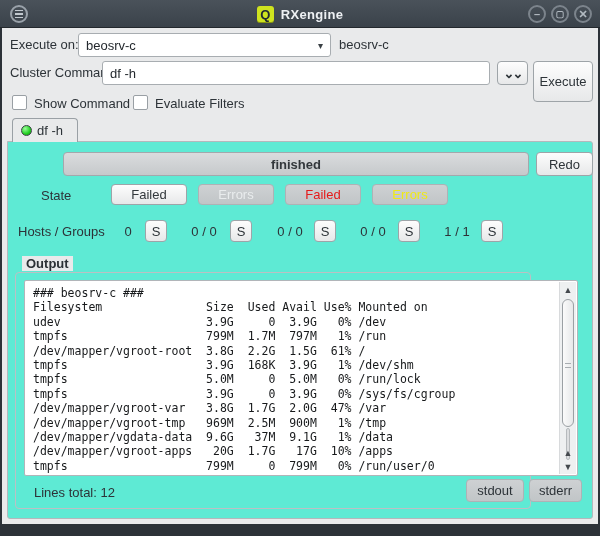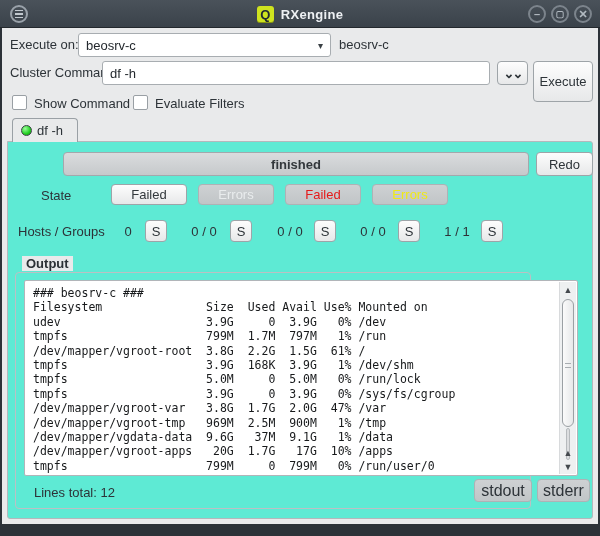--- a/index.html
+++ b/index.html
@@ -112,21 +112,21 @@
     position:absolute; left:2px; top:17px; width:12px; height:128px;
     background:linear-gradient(90deg,#fbfbfb,#e6e8e9); border:1px solid #9ba0a4;
     border-radius:6px;
   }
   .vs-grip { position:absolute; left:2px; right:2px; top:50%; height:5px;
     border-top:1px solid #a8adb1; border-bottom:1px solid #a8adb1; }
   .vs-tail {
     position:absolute; left:6px; width:4px; top:146px; height:32px;
     background:#dcdee0; border:1px solid #b6babd; border-radius:2px;
   }
-  .small { font-size:16px;margin-left:8px; }
+  .small { font-size:13px; }
 </style>
 </head>
 <body>
 
 <div class="window">
 
   <div class="titlebar">
     <div class="tb-circle hamburger">
         <i></i>
         <i></i>

